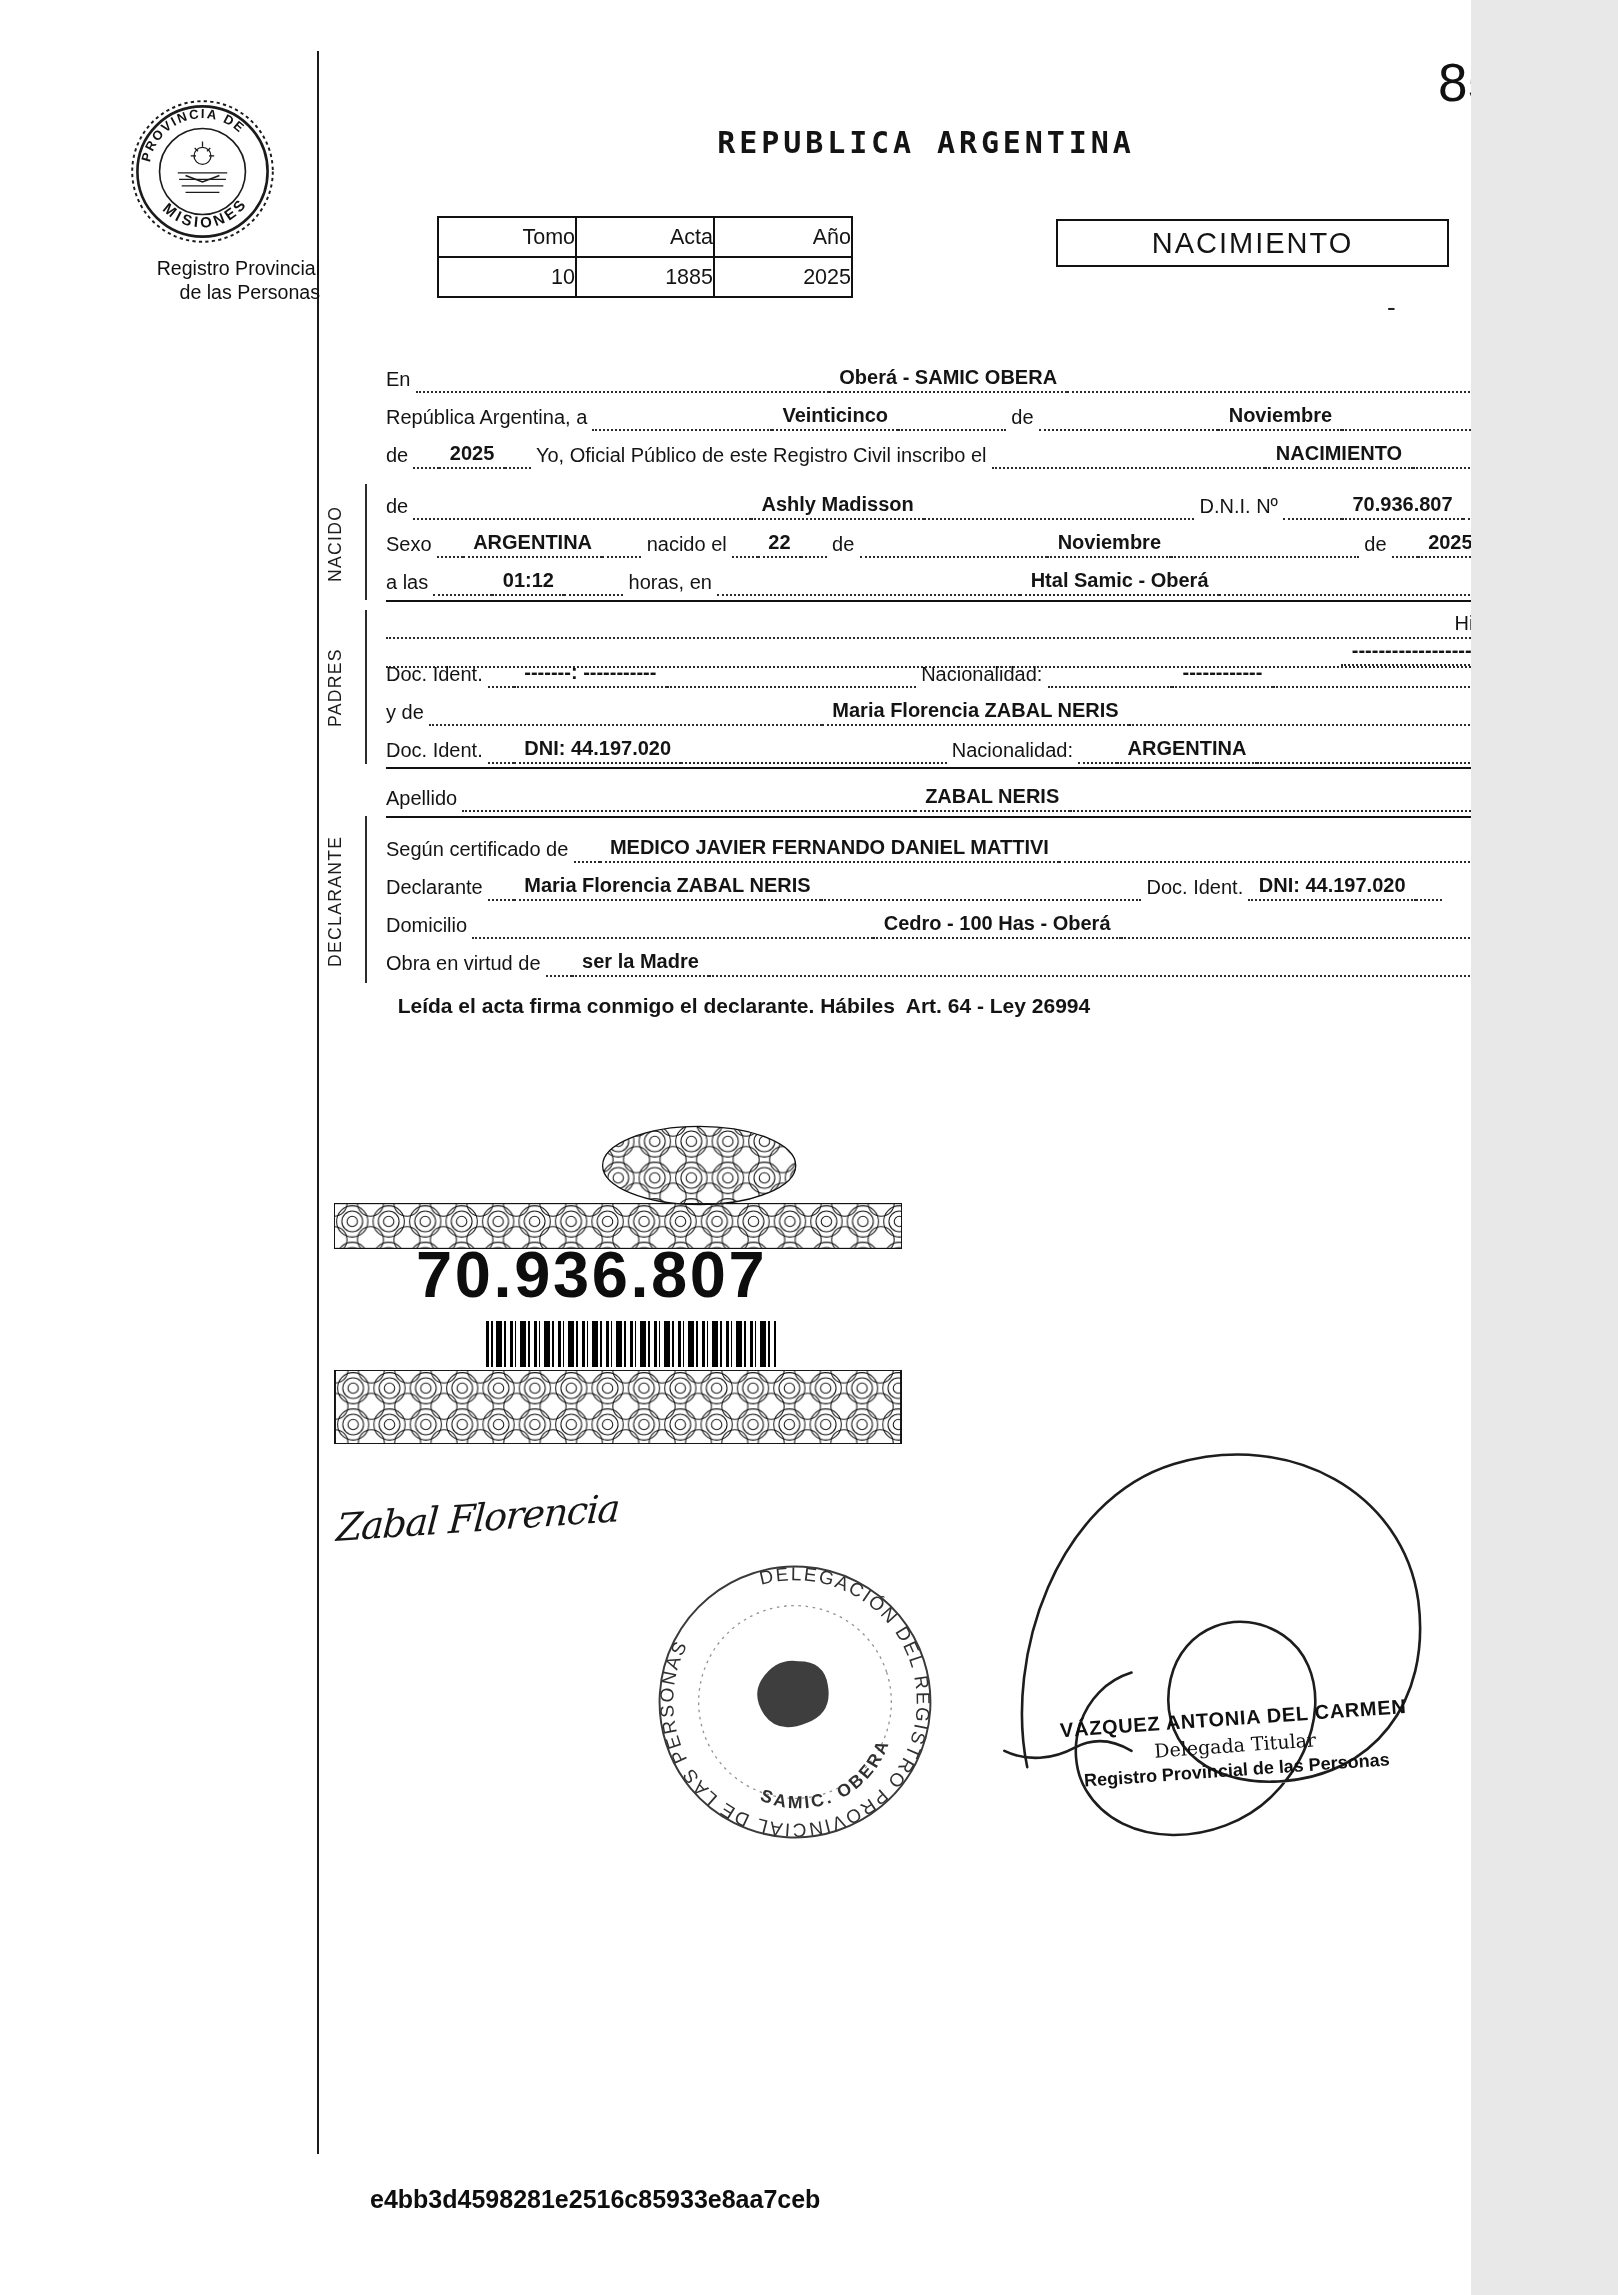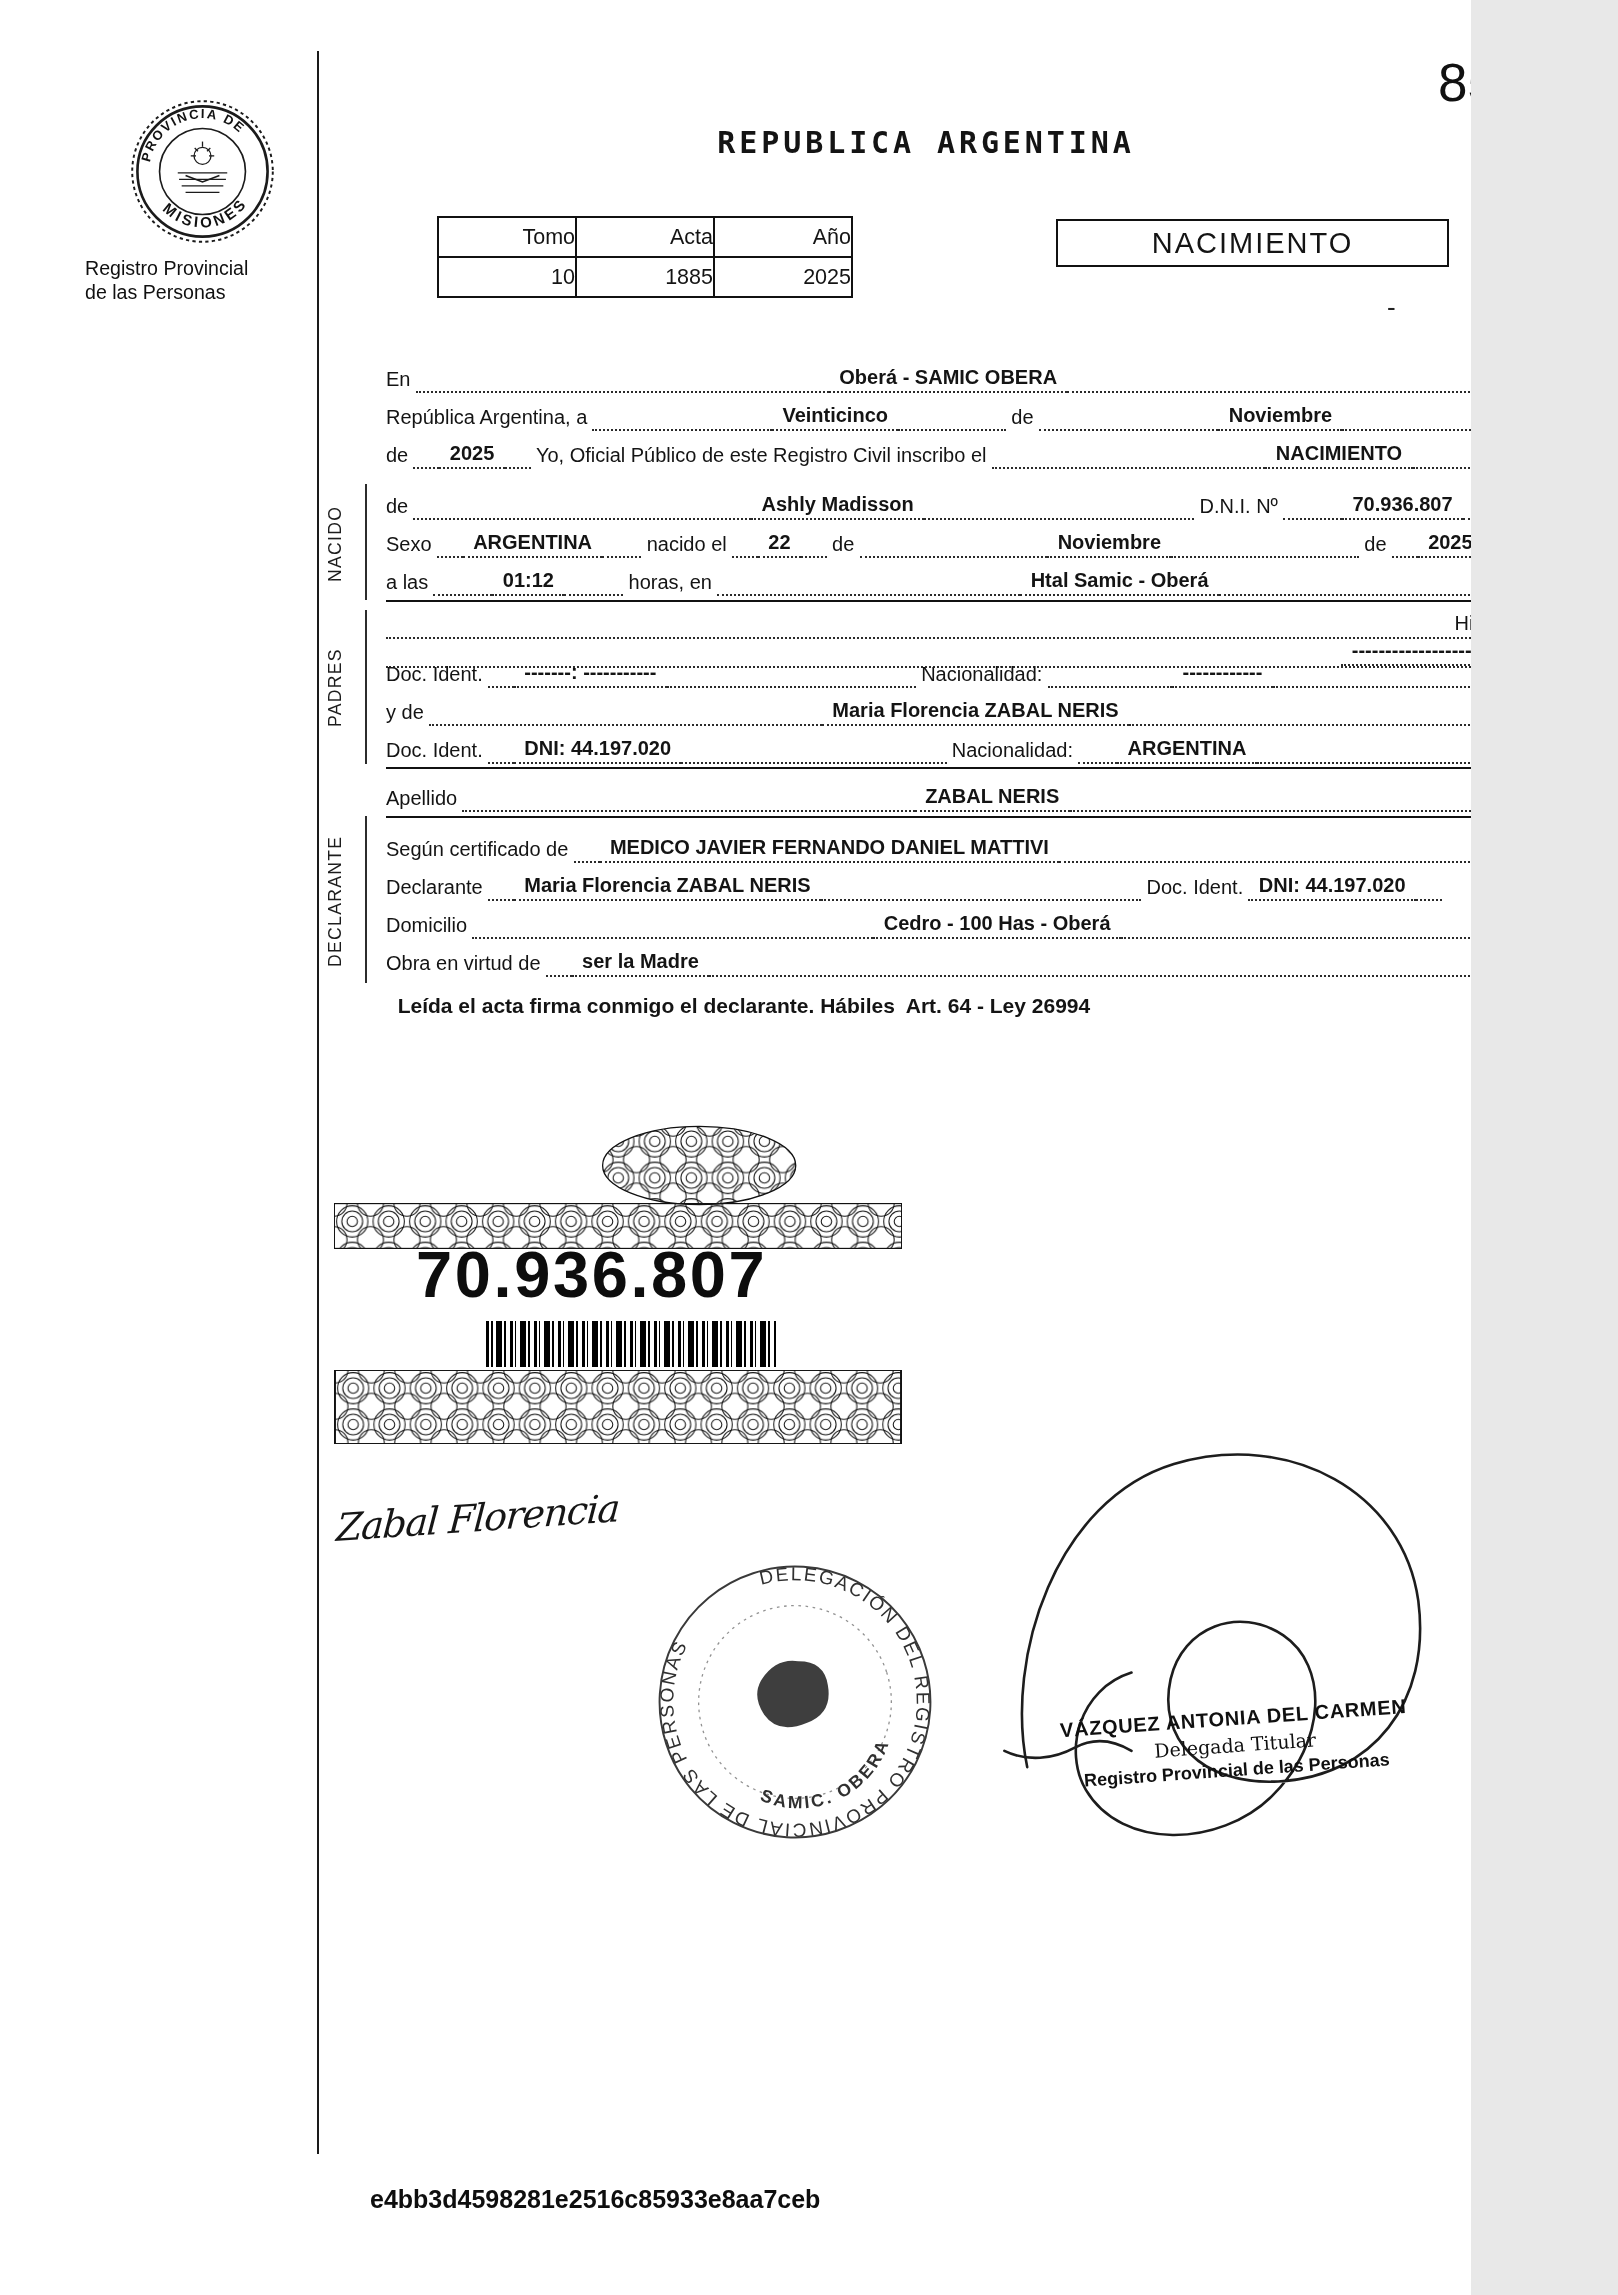--- a/index.html
+++ b/index.html
@@ -10,21 +10,21 @@
   
   .vrule{position:absolute;width:2px;background:#1a1a1a;}
   .vrule.left{left:317px;top:51px;height:2103px;}
   .vrule.right{left:1557px;top:51px;height:1599px;}
 
   
   .page-number{position:absolute;left:1438px;top:52px;font-size:53px;color:#111;}
 
   
   .seal{position:absolute;left:127px;top:96px;width:151px;height:151px;}
-  .seal-caption{position:absolute;left:85px;top:256px;width:235px;text-align:left;
+  .seal-caption{position:absolute;left:85px;top:256px;width:235px;text-align:right;
     font-size:19.6px;line-height:24px;color:#101010;}
 
   
   .doc-title{position:absolute;left:385px;top:125px;width:1082px;text-align:center;
     font-family:"DejaVu Sans Mono",monospace;font-weight:bold;font-size:30px;letter-spacing:3.9px;}
 
   
   .acta-table{position:absolute;left:437px;top:216px;border-collapse:collapse;}
   .acta-table td,.acta-table th{border:2px solid #111;width:136px;height:38px;
     text-align:right;font-size:21.5px;font-weight:normal;padding:0;}

